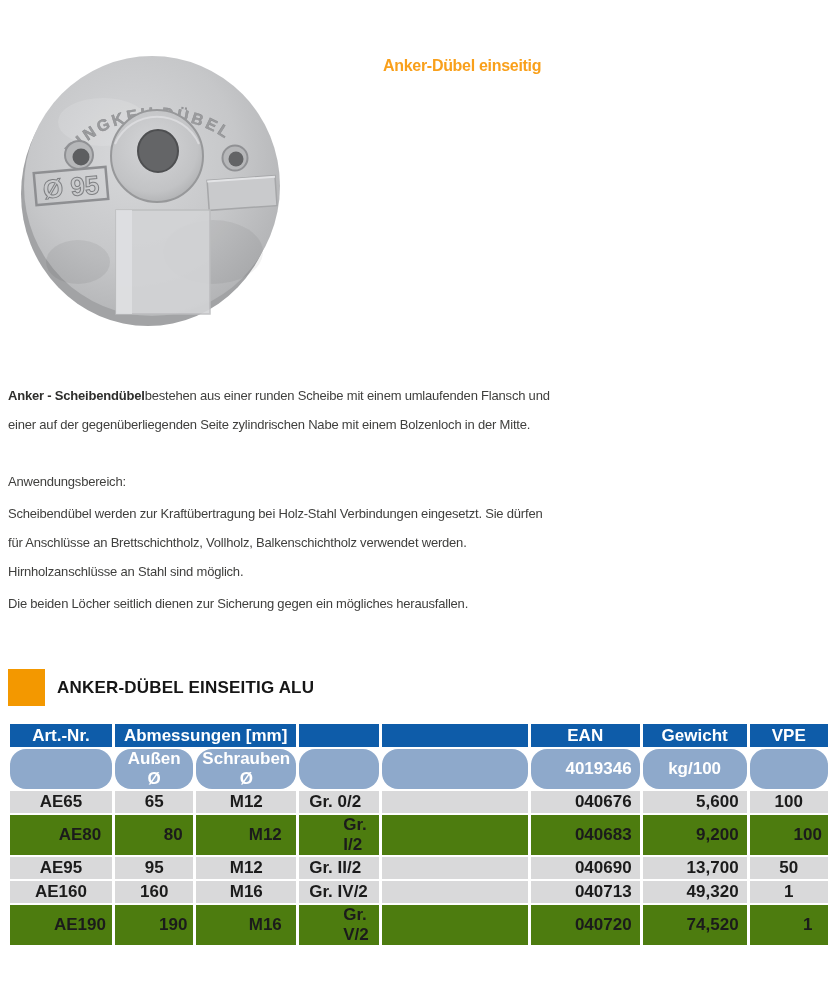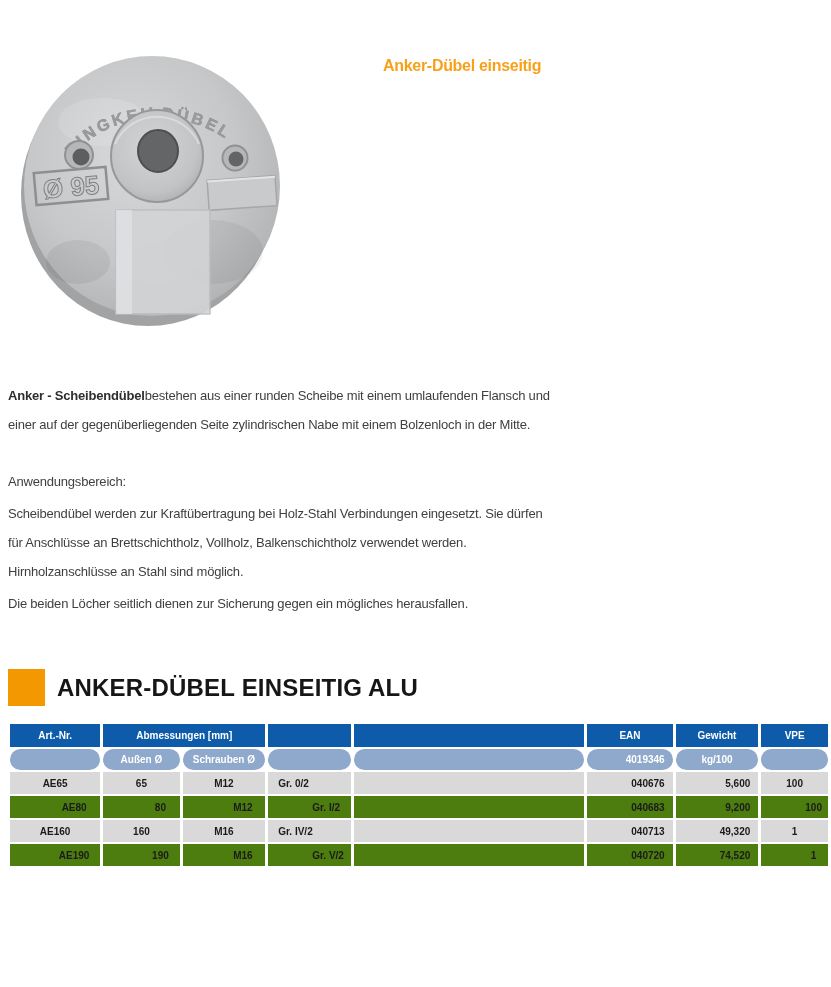--- a/index.html
+++ b/index.html
@@ -38,32 +38,32 @@
     position: absolute; left: 8px; top: 669px;
     display: flex; align-items: center;
   }
   .orange-square {
     width: 37px; height: 37px;
     background: #F39800;
     flex: 0 0 auto;
   }
   .section-heading-text {
     margin-left: 12px;
-    font-size: 24px; font-weight: bold;
+    font-size: 17px; font-weight: bold;
     letter-spacing: 0.2px;
     color: #161616;
   }
 
   
   .spec-table {
     position: absolute; left: 7px; top: 722px;
     border-collapse: separate;
     border-spacing: 3px 2px;
     table-layout: fixed;
-    font-size: 10px; font-weight: bold;
+    font-size: 17px; font-weight: bold;
   }
   .spec-table th, .spec-table td {
     padding: 0 6px;
     vertical-align: middle;
     text-align: center;
     overflow: hidden;
   }
   .spec-table tr.h1 th { background: #0E5CA9; color: #ffffff; height: 23px; }
   .spec-table tr.h2 th { background: #8EA9CB; color: #ffffff; height: 21px; border-radius: 16px; }
   .spec-table tbody td { color: #1b1b1b; height: 22px; }
@@ -200,20 +200,30 @@
       <td>AE80</td>
       <td>80</td>
       <td>M12</td>
       <td class="al">Gr. I/2</td>
       <td></td>
       <td class="ar">040683</td>
       <td class="ar">9,200</td>
       <td>100</td>
     </tr>
     <tr class="r-gray">
+      <td>AE95</td>
+      <td>95</td>
+      <td>M12</td>
+      <td class="al">Gr. II/2</td>
+      <td></td>
+      <td class="ar">040690</td>
+      <td class="ar">13,700</td>
+      <td>50</td>
+    </tr>
+    <tr class="r-gray">
       <td>AE160</td>
       <td>160</td>
       <td>M16</td>
       <td class="al">Gr. IV/2</td>
       <td></td>
       <td class="ar">040713</td>
       <td class="ar">49,320</td>
       <td>1</td>
     </tr>
     <tr class="r-blue">

